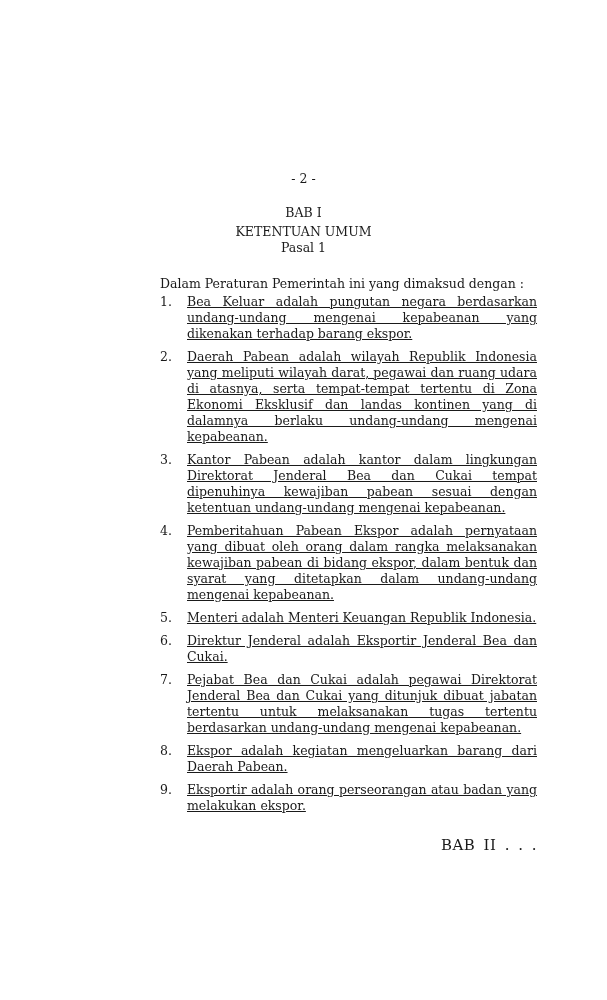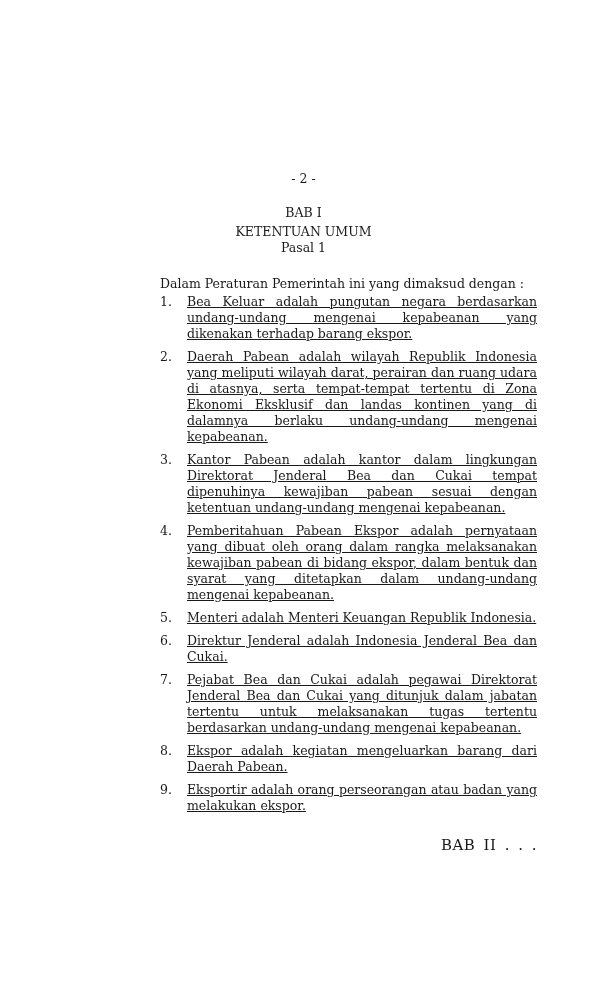--- a/index.html
+++ b/index.html
@@ -24,41 +24,41 @@
   <div class="center" style="top:240px;">Pasal 1</div>
   <div class="intro">Dalam Peraturan Pemerintah ini yang dimaksud dengan :</div>
 
   <div class="list">
     <div class="item">
         <span class="num">1.</span>
         <span class="txt">Bea Keluar adalah pungutan negara berdasarkan undang-undang mengenai kepabeanan yang dikenakan terhadap barang ekspor.</span>
       </div>
     <div class="item">
         <span class="num">2.</span>
-        <span class="txt">Daerah Pabean adalah wilayah Republik Indonesia yang meliputi wilayah darat, perairan dan ruang udara di atasnya, serta tempat-tempat tertentu di Zona Ekonomi Eksklusif dan landas kontinen yang di dalamnya berlaku undang-undang mengenai kepabeanan.</span>
+        <span class="txt">Daerah Pabean adalah wilayah Republik Indonesia yang meliputi wilayah darat, pegawai dan ruang udara di atasnya, serta tempat-tempat tertentu di Zona Ekonomi Eksklusif dan landas kontinen yang di dalamnya berlaku undang-undang mengenai kepabeanan.</span>
       </div>
     <div class="item">
         <span class="num">3.</span>
         <span class="txt">Kantor Pabean adalah kantor dalam lingkungan Direktorat Jenderal Bea dan Cukai tempat dipenuhinya kewajiban pabean sesuai dengan ketentuan undang-undang mengenai kepabeanan.</span>
       </div>
     <div class="item">
         <span class="num">4.</span>
         <span class="txt">Pemberitahuan Pabean Ekspor adalah pernyataan yang dibuat oleh orang dalam rangka melaksanakan kewajiban pabean di bidang ekspor, dalam bentuk dan syarat yang ditetapkan dalam undang-undang mengenai kepabeanan.</span>
       </div>
     <div class="item">
         <span class="num">5.</span>
         <span class="txt">Menteri adalah Menteri Keuangan Republik Indonesia.</span>
       </div>
     <div class="item">
         <span class="num">6.</span>
-        <span class="txt">Direktur Jenderal adalah Indonesia Jenderal Bea dan Cukai.</span>
+        <span class="txt">Direktur Jenderal adalah Eksportir Jenderal Bea dan Cukai.</span>
       </div>
     <div class="item">
         <span class="num">7.</span>
-        <span class="txt">Pejabat Bea dan Cukai adalah pegawai Direktorat Jenderal Bea dan Cukai yang ditunjuk dalam jabatan tertentu untuk melaksanakan tugas tertentu berdasarkan undang-undang mengenai kepabeanan.</span>
+        <span class="txt">Pejabat Bea dan Cukai adalah pegawai Direktorat Jenderal Bea dan Cukai yang ditunjuk dibuat jabatan tertentu untuk melaksanakan tugas tertentu berdasarkan undang-undang mengenai kepabeanan.</span>
       </div>
     <div class="item">
         <span class="num">8.</span>
         <span class="txt">Ekspor adalah kegiatan mengeluarkan barang dari Daerah Pabean.</span>
       </div>
     <div class="item">
         <span class="num">9.</span>
         <span class="txt">Eksportir adalah orang perseorangan atau badan yang melakukan ekspor.</span>
       </div>
   </div>

